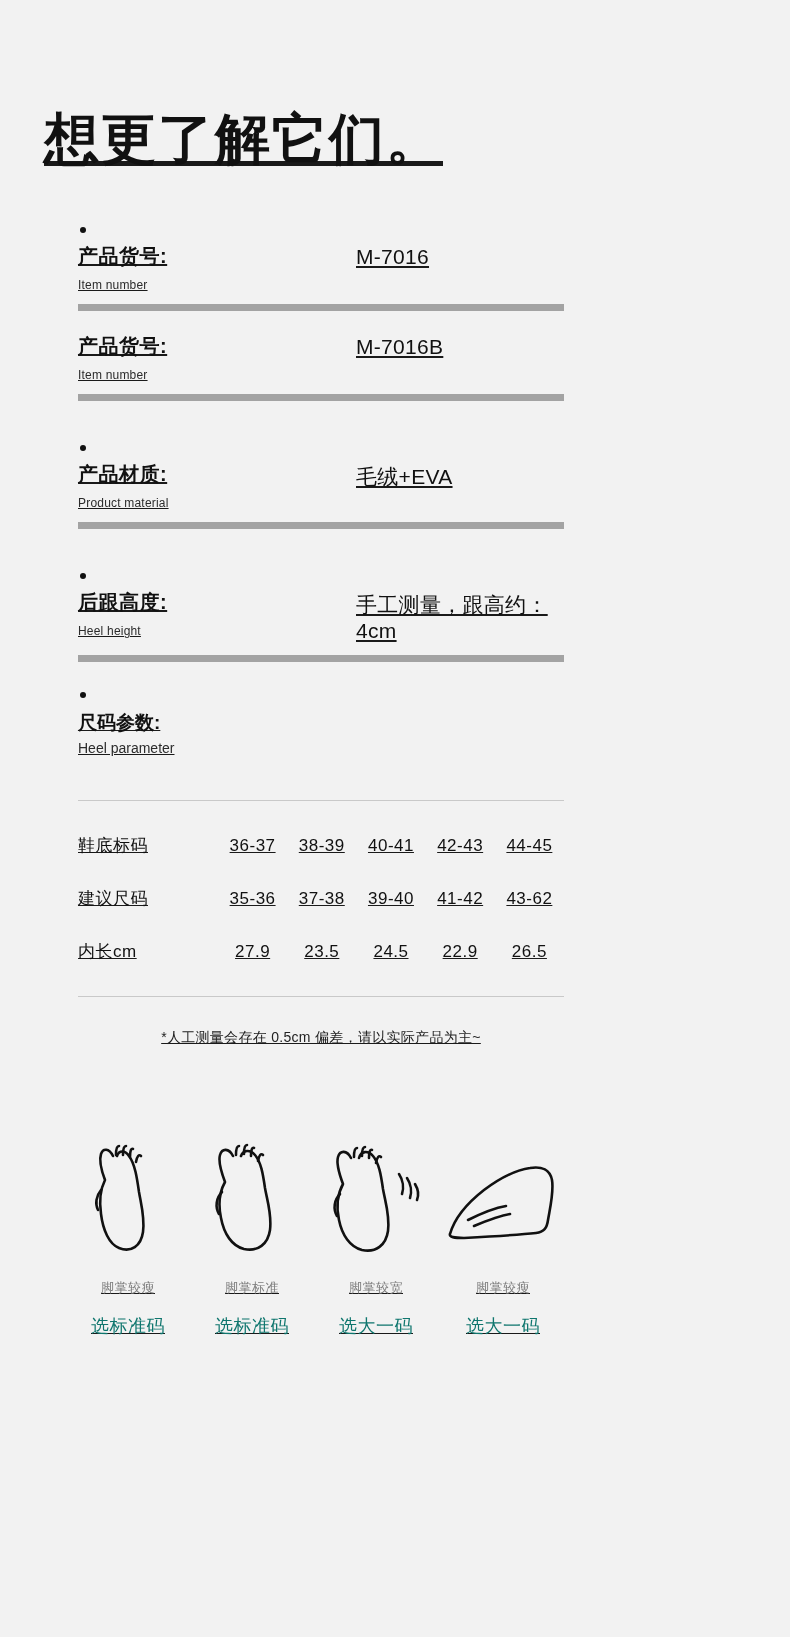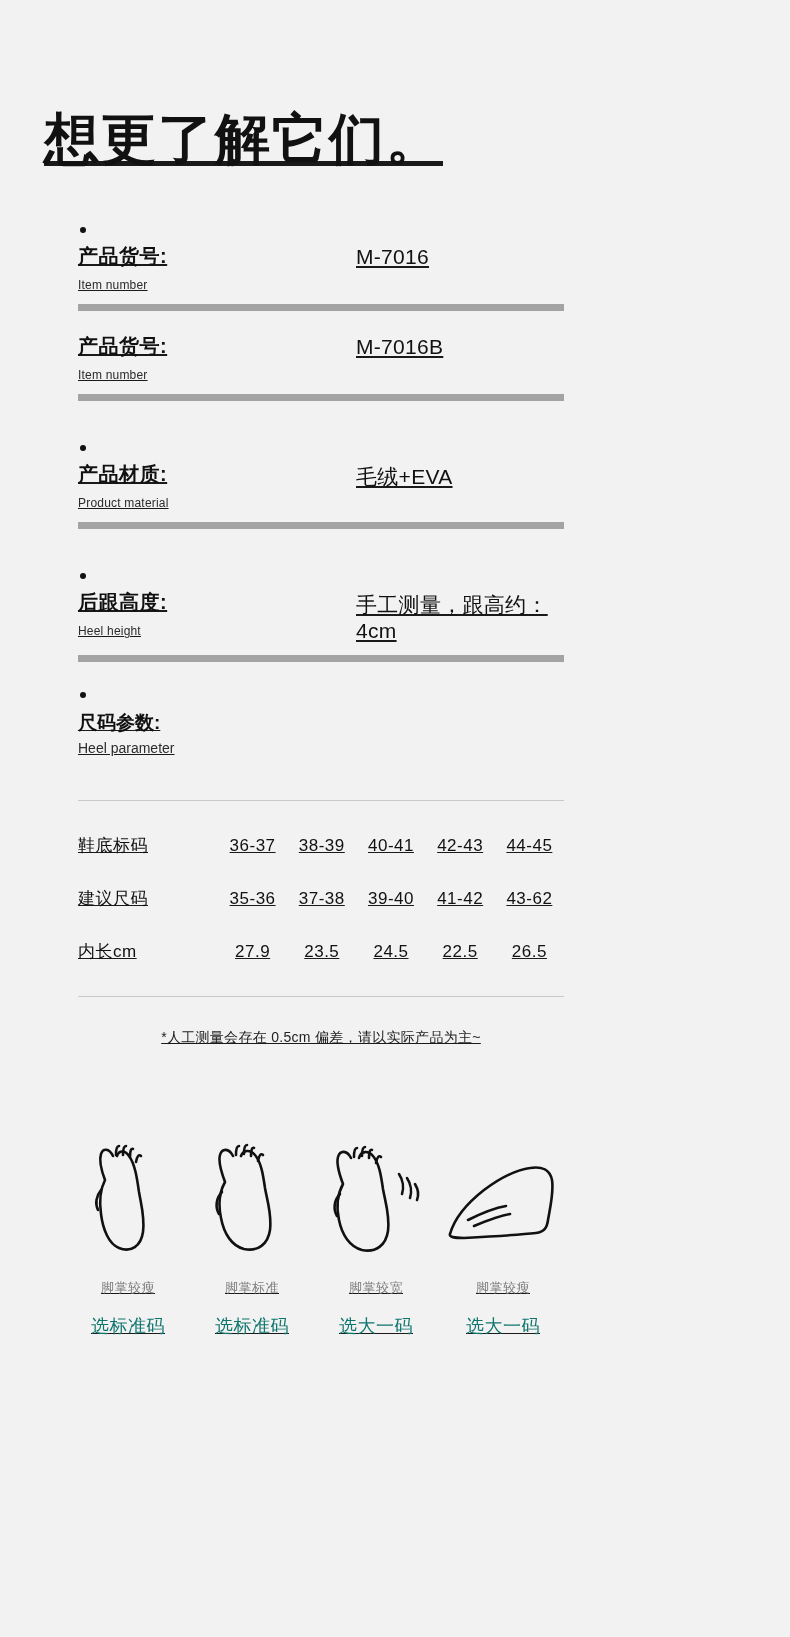--- a/index.html
+++ b/index.html
@@ -246,21 +246,21 @@
           <td>37-38</td>
           <td>39-40</td>
           <td>41-42</td>
           <td>43-62</td>
         </tr>
         <tr>
           <td class="rowhead">内长cm</td>
           <td>27.9</td>
           <td>23.5</td>
           <td>24.5</td>
-          <td>22.5</td>
+          <td>22.9</td>
           <td>26.5</td>
         </tr>
       </tbody>
         </table>
     </div>
 
     <div class="note">*人工测量会存在 0.5cm 偏差，请以实际产品为主~</div>
   </div>
 
   <div class="feet-row">

